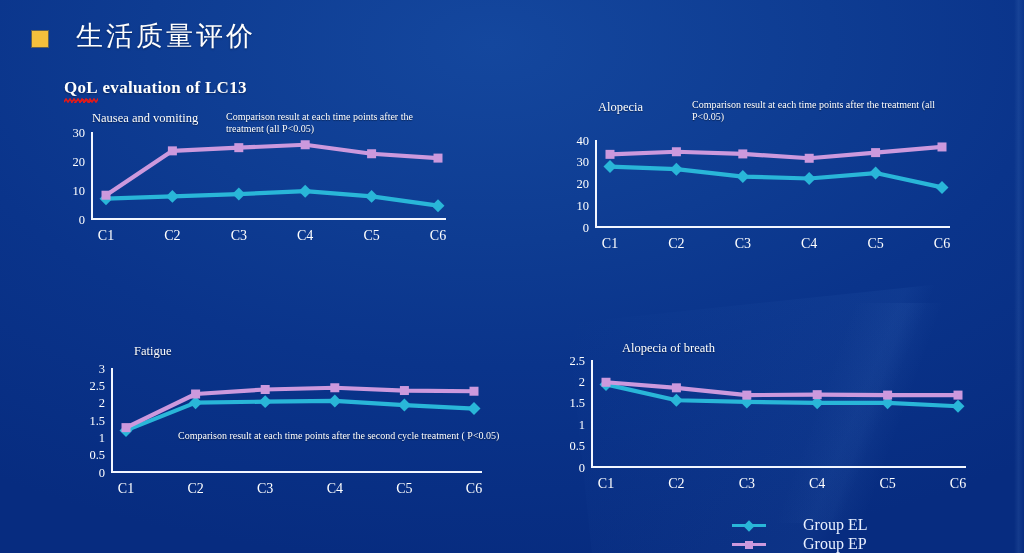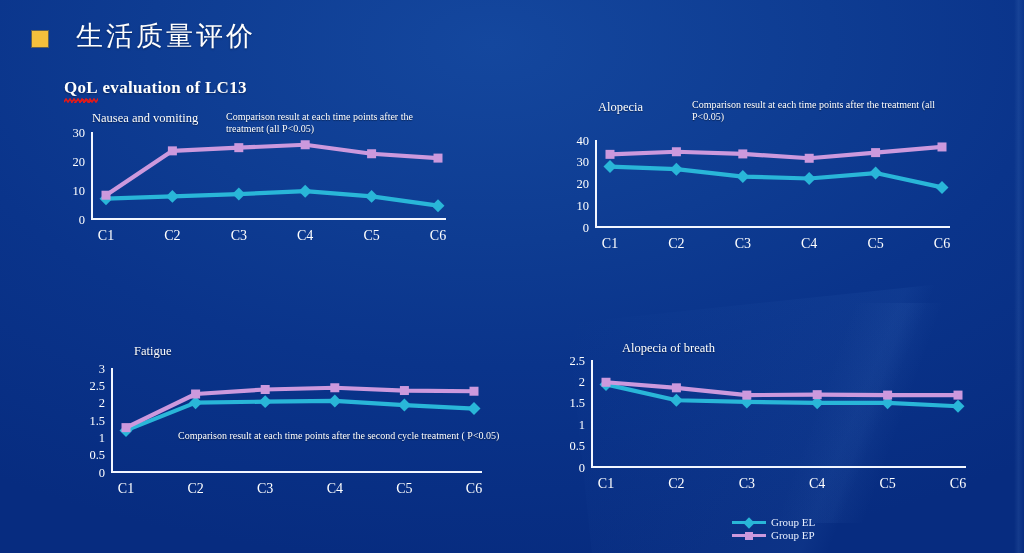--- a/index.html
+++ b/index.html
@@ -169,23 +169,24 @@
     left: 0; right: 0; top: 4px;
     height: 3px;
   }
   .legend-swatch .mk {
     position: absolute;
     left: 13px; top: 2px;
     width: 8px; height: 8px;
   }
   .legend-label {
     color: #e9f0ff;
-    font-size: 11px;
+    font-size: 16px;
     font-family: "Liberation Serif", serif;
     white-space: nowrap;
+    margin-left: 32px;
   }
 </style>
 </head>
 <body>
 
 <div id="slide">
 
   <div class="swoosh"></div>
   <div class="swoosh2"></div>
   <div class="edge-stripe"></div>

